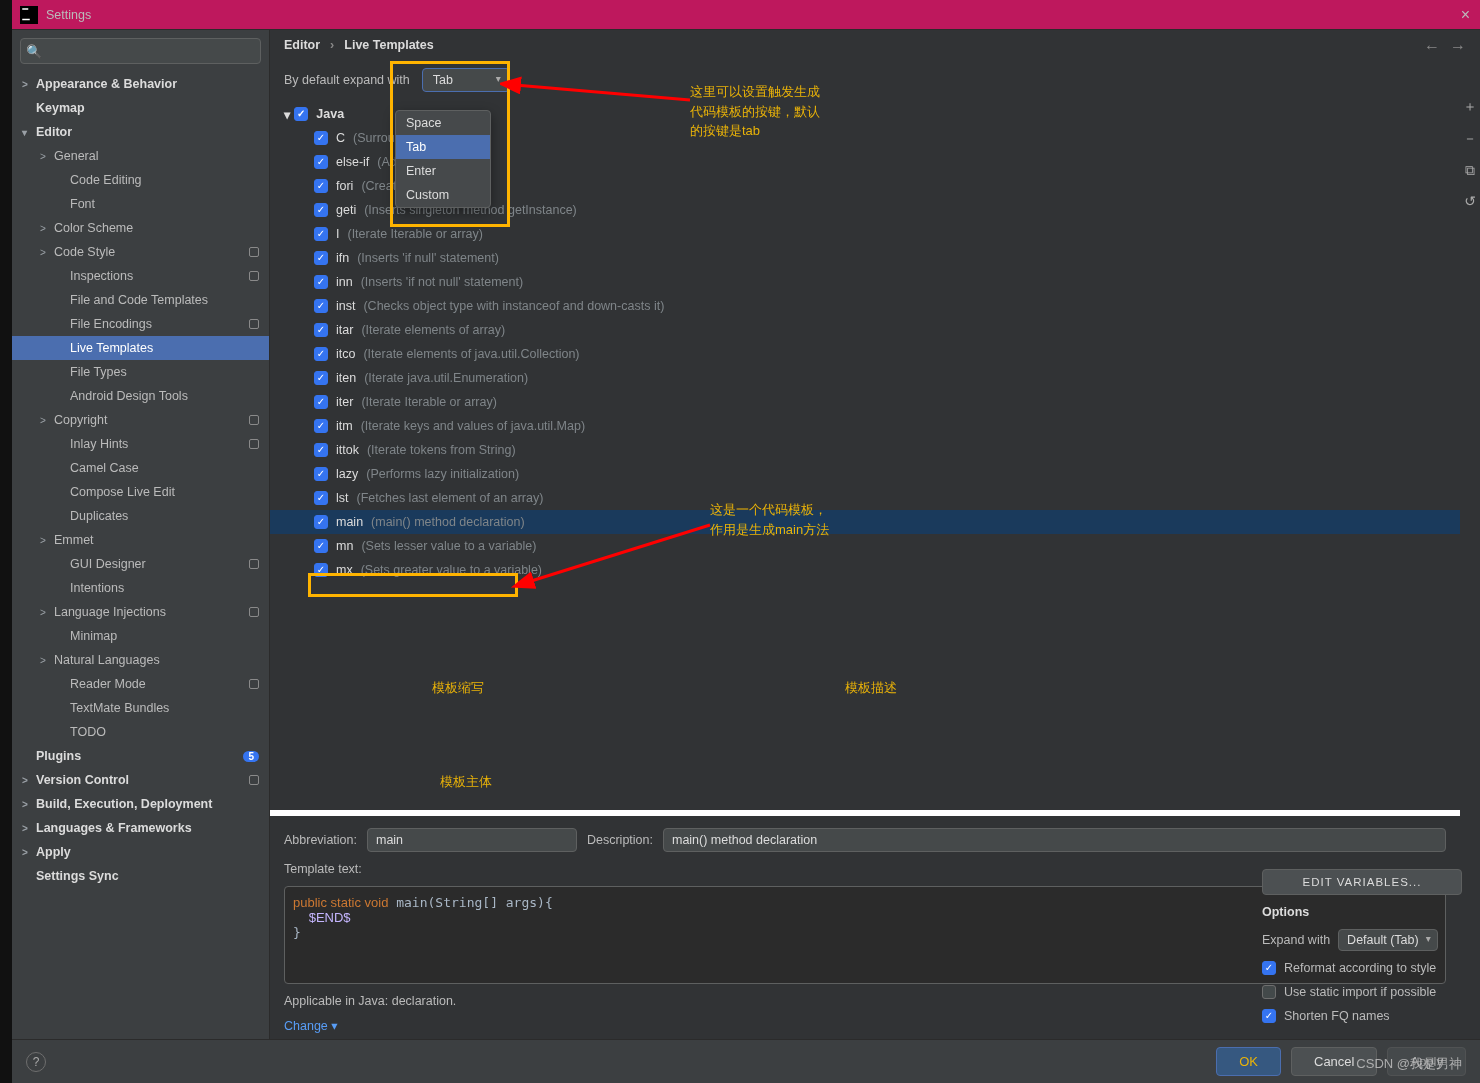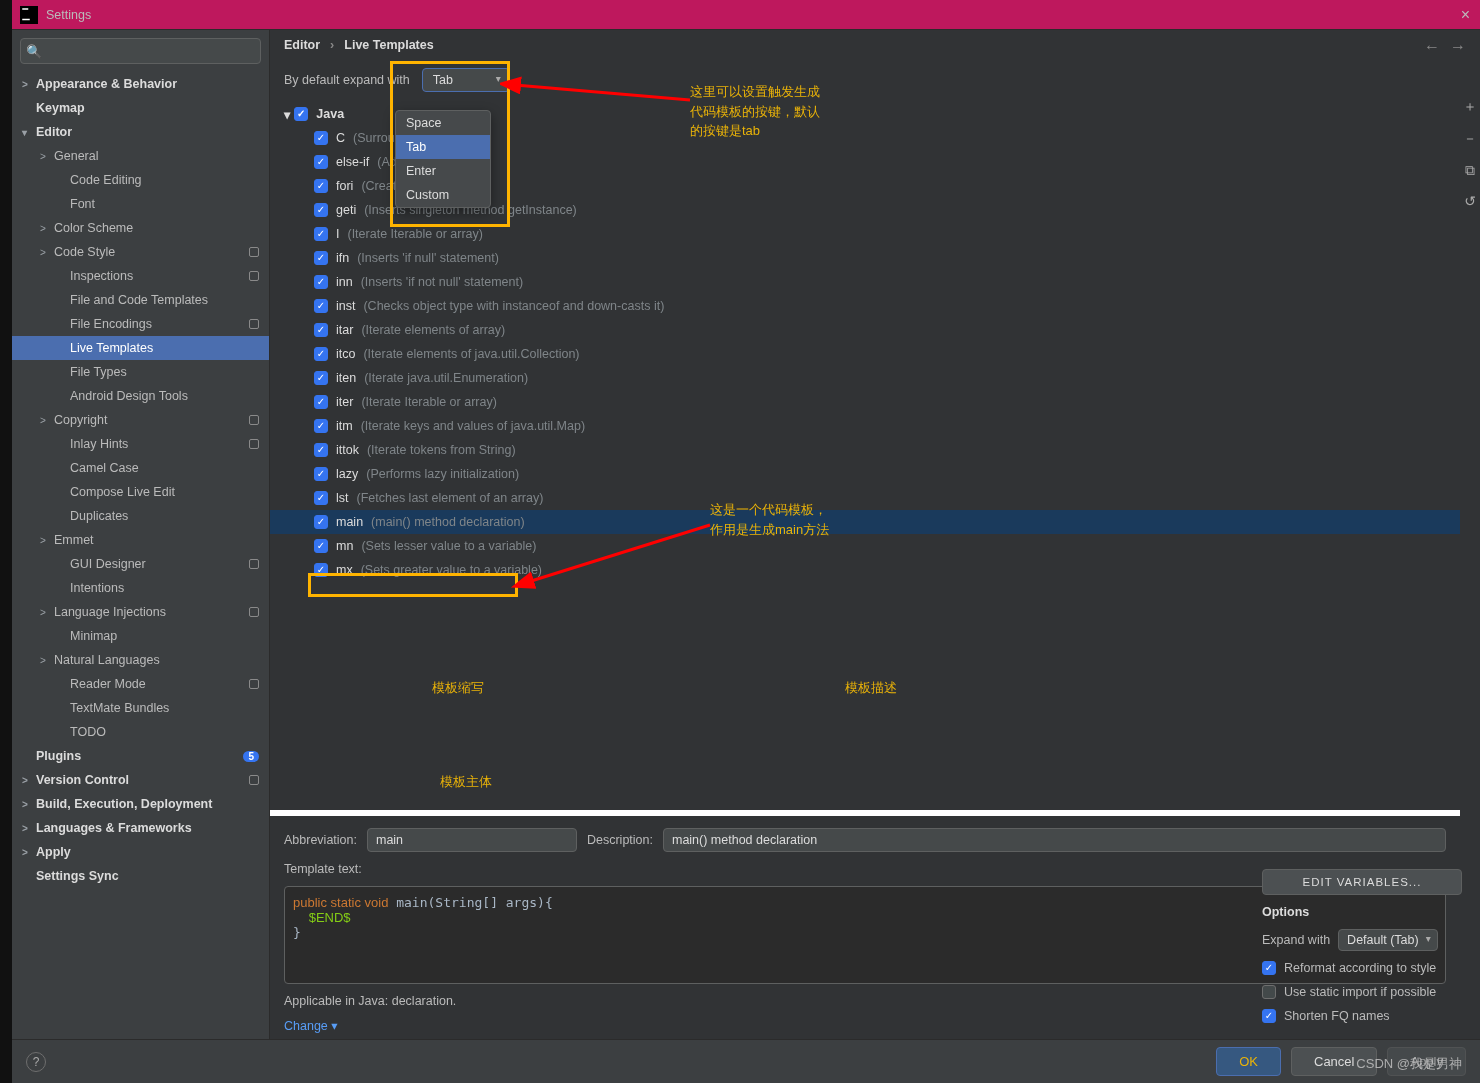--- a/index.html
+++ b/index.html
@@ -59,21 +59,21 @@
   .rstrip { width:20px; display:flex; flex-direction:column; align-items:center; gap:14px; padding-top:38px; color:#aaa; font-size:14px; }
 
   
   .editor-panel { border-top:6px solid #ffffff; padding:12px 14px 6px 14px; display:flex; flex-direction:column; gap:10px; }
   .row-fields { display:flex; align-items:center; gap:10px; }
   .row-fields label { color:#bbb; }
   .txt { background:#45494a; border:1px solid #5e6060; border-radius:4px; padding:4px 8px; color:#dcdcdc; font-size:12.5px; }
   .txt.abbrev{width:210px}.txt.descr{flex:1}
   .template-text-label { color:#bbb; }
   .template-code { background:#2b2b2b; border:1px solid #5e6060; border-radius:4px; padding:8px; font-family:Consolas,monospace; font-size:13px; min-height:98px; white-space:pre; color:#a9b7c6; }
-  .kw{color:#cc7832}.var{color:#84cc16}
+  .kw{color:#cc7832}.var{color:#c4b5fd}
   .applicable-row { display:flex; gap:10px; color:#bbb; }
   .change-link{ color:#589df6; cursor:pointer; }
 
   
   .btm-right { position:absolute; right:18px; bottom:60px; width:200px; display:flex; flex-direction:column; gap:10px; font-size:12.5px; }
   .btn-editvars { background:#4c5052; border:1px solid #5e6060; border-radius:4px; padding:6px 12px; color:#dcdcdc; text-align:center; letter-spacing:1px; font-size:11.5px; }
   .opt-label { color:#dcdcdc; font-weight:600; }
   .opt-row { display:flex; align-items:center; gap:8px; color:#bbb; }
   .mini-select { background:#45494a; border:1px solid #5e6060; border-radius:4px; padding:3px 18px 3px 8px; color:#dcdcdc; position:relative; }
   .mini-select::after{content:"▾";position:absolute;right:6px;top:3px;color:#aaa;font-size:10px}

